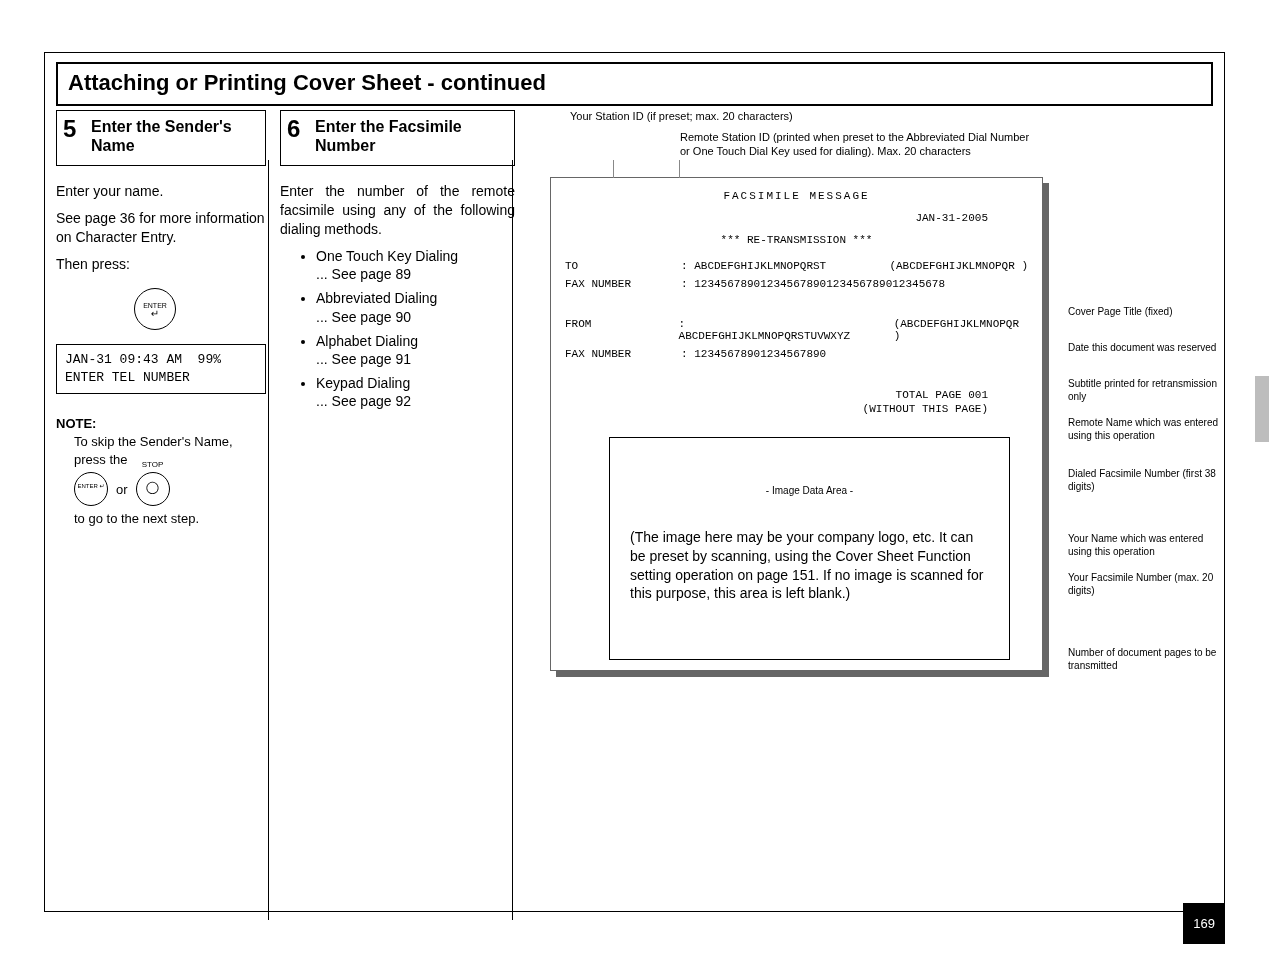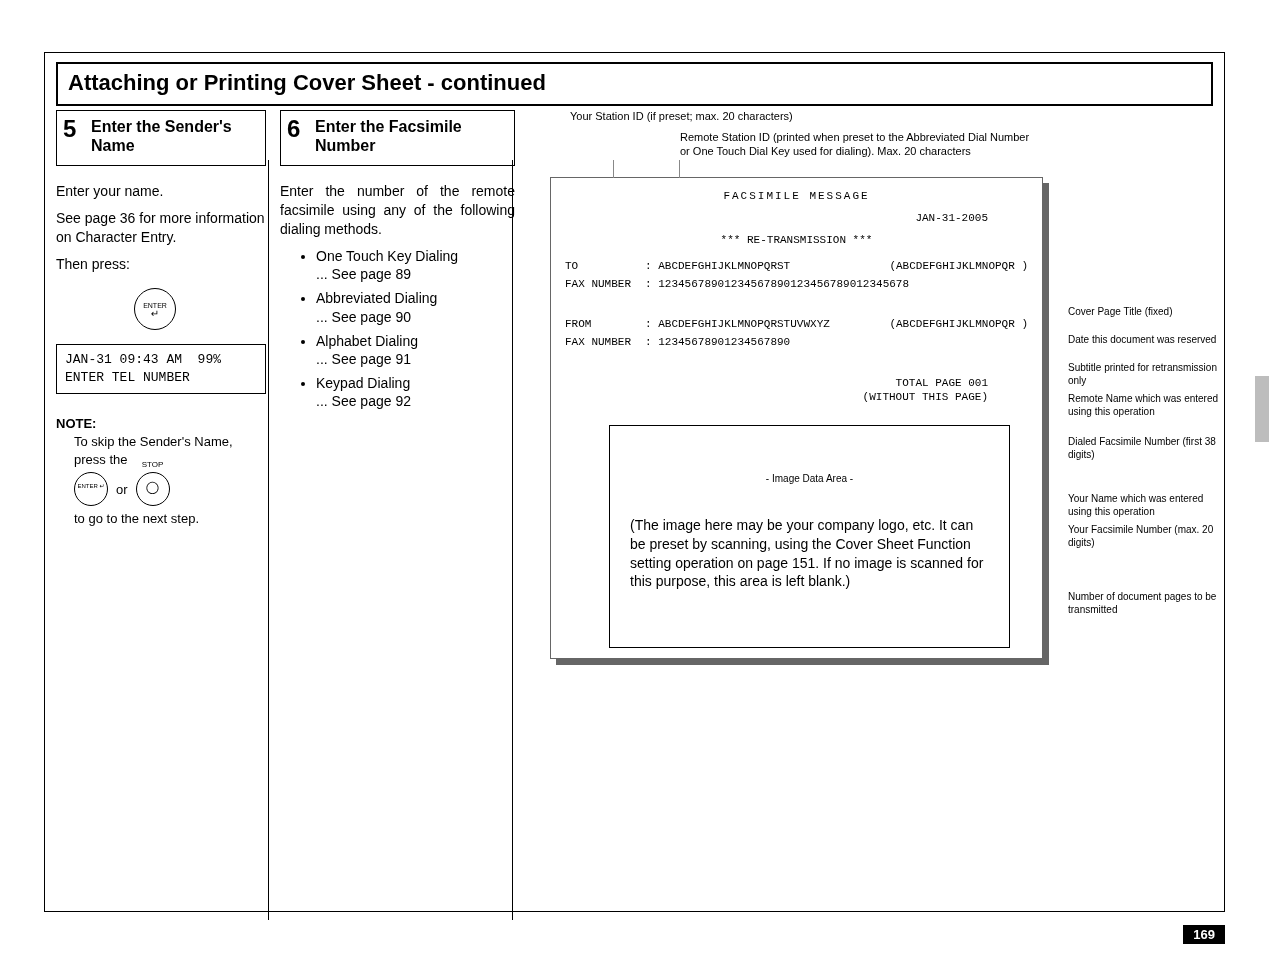--- a/index.html
+++ b/index.html
@@ -138,53 +138,53 @@
     position: relative;
     font-family: "Courier New", monospace;
     font-size: 11px;
     min-height: 300px;
   }
   .fax-shadow {
     position:absolute;
     top:6px; left:6px; right:-6px; bottom:-6px;
     background:#666; z-index:-1;
   }
-  .fax-row { margin-bottom:6px; }
+  .fax-row { margin-bottom:6px;gap:36px; }
   .fax-title { text-align:center; letter-spacing:2px; margin-bottom:10px;}
   .fax-date { text-align:right; padding-right:40px; margin-bottom:10px;}
   .fax-sub { text-align:center; margin-bottom:14px;}
   .fax-line { display:flex; }
   .fax-lbl { width:80px; }
   .image-area-box {
     margin: 20px 18px 0 44px;
     border:1px solid #000;
     padding: 46px 20px 56px;
     font-family: Arial, sans-serif;
     font-size:10px;
     text-align:center;
     line-height:1.35;
   }
   .image-area-box .img-text { text-align:left; margin-top:30px; font-size:14px;}
   .page-num {
     position:absolute;
     bottom: 10px; right: 44px;
     background:#000; color:#fff;
-    font-size:13px; font-weight:bold;
-    padding: 2px 10px;
+    font-size:13px; font-weight:normal;
+    padding: 13px 10px;
   }
   .edge-tab {
     position:absolute;
     right: 0; top: 376px;
     width: 14px; height: 66px;
     background:#bdbdbd;
   }
   .callout-measure { position:absolute; left: 62px; top:-18px; height:18px; width:1px; background:#888;}
   .callout-measure.m2 { left:128px; }
   .sheet-wrap { position:relative; }
-  .side-callouts { position:absolute; top:306px; left:1068px; width:160px; font-size:10px; line-height:1.25; display:flex; flex-direction:column; }
+  .side-callouts { position:absolute; top:306px; left:1068px; width:160px; font-size:10px; line-height:1.25; display:flex; flex-direction:column;gap:8px; }
   .side-callouts div { border-left:1px dashed #999; padding-left:8px; margin-left:-8px; }
   .cb1 { } .cb2{ margin-top:15px;} .cb3{margin-top:16px;} .cb4{margin-top:6px;} .cb5{margin-top:18px;} .cb6{margin-top:32px;} .cb7{margin-top:6px;} .cb8{margin-top:42px;}
   .side-callouts div { border:none; padding:0; margin-left:0;}
   .total-block { text-align:right; font-family:"Courier New",monospace; font-size:11px; padding-right:40px; margin-top:28px; line-height:1.35;}
 </style>
 </head>
 <body>
 
 <div class="page-border"></div>
 <div class="edge-tab"></div>

